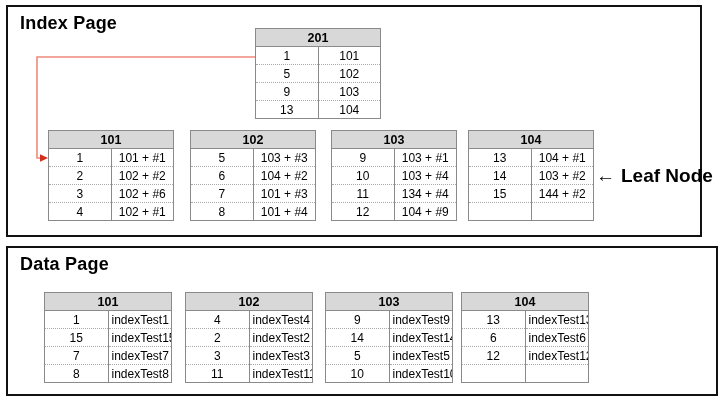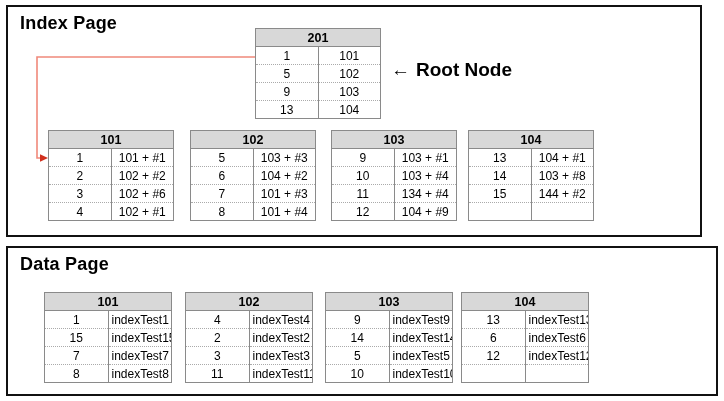--- a/index.html
+++ b/index.html
@@ -138,23 +138,20 @@
           <td>9</td>
           <td>103</td>
         </tr>
         <tr>
           <td>13</td>
           <td>104</td>
         </tr>
       </tbody>
     </table>
 
-  <div class="pointer-label label-root">
-    <span class="glyph">←</span><span>Root Node</span>
-  </div>
 
   <table class="node-table t-leaf-0" data-table="index_page.leaf_nodes.0">
       <thead>
         <tr>
           <th colspan="2">101</th>
         </tr>
       </thead>
       <tbody>
         <tr>
           <td>1</td>
@@ -230,33 +227,36 @@
           <th colspan="2">104</th>
         </tr>
       </thead>
       <tbody>
         <tr>
           <td>13</td>
           <td>104 + #1</td>
         </tr>
         <tr>
           <td>14</td>
-          <td>103 + #8</td>
+          <td>103 + #2</td>
         </tr>
         <tr>
           <td>15</td>
           <td>144 + #2</td>
         </tr>
         <tr>
           <td></td>
           <td></td>
         </tr>
       </tbody>
     </table>
 
+  <div class="pointer-label label-leaf">
+    <span class="glyph">←</span><span>Leaf Node</span>
+  </div>
 
   <table class="data-table t-data-0" data-table="data_page.tables.0">
       <thead>
         <tr>
           <th colspan="2">101</th>
         </tr>
       </thead>
       <tbody>
         <tr>
           <td>1</td>

